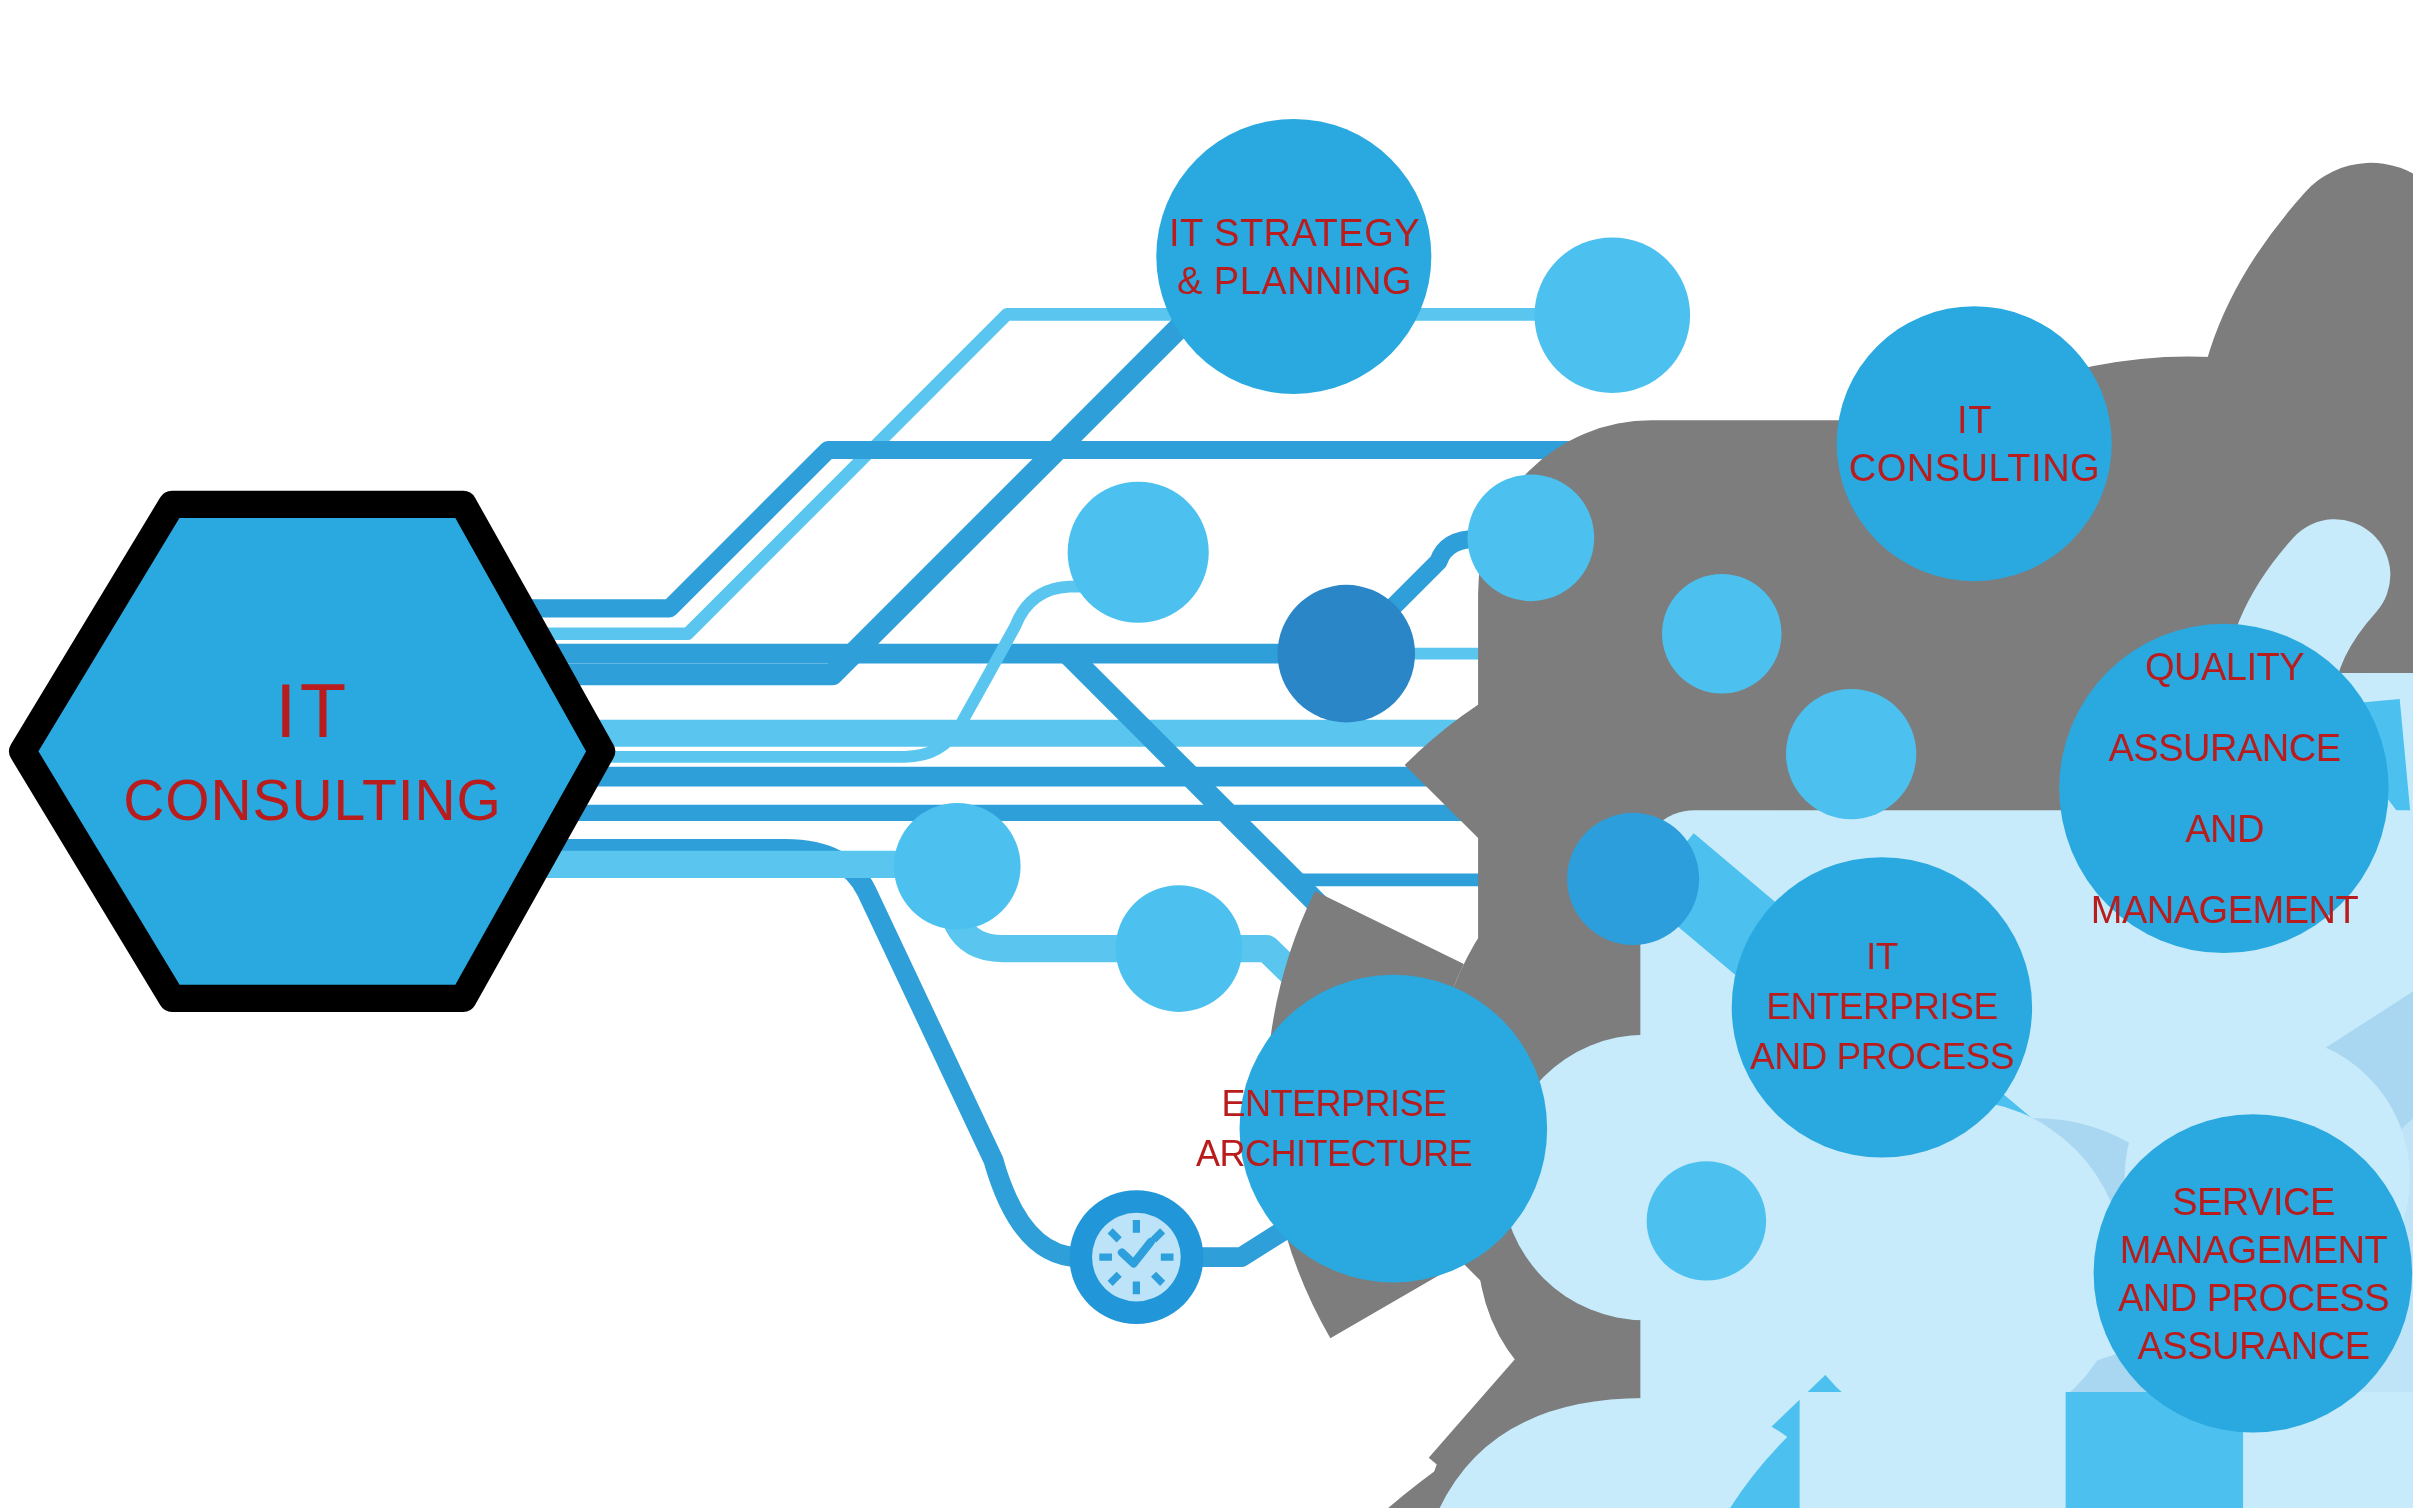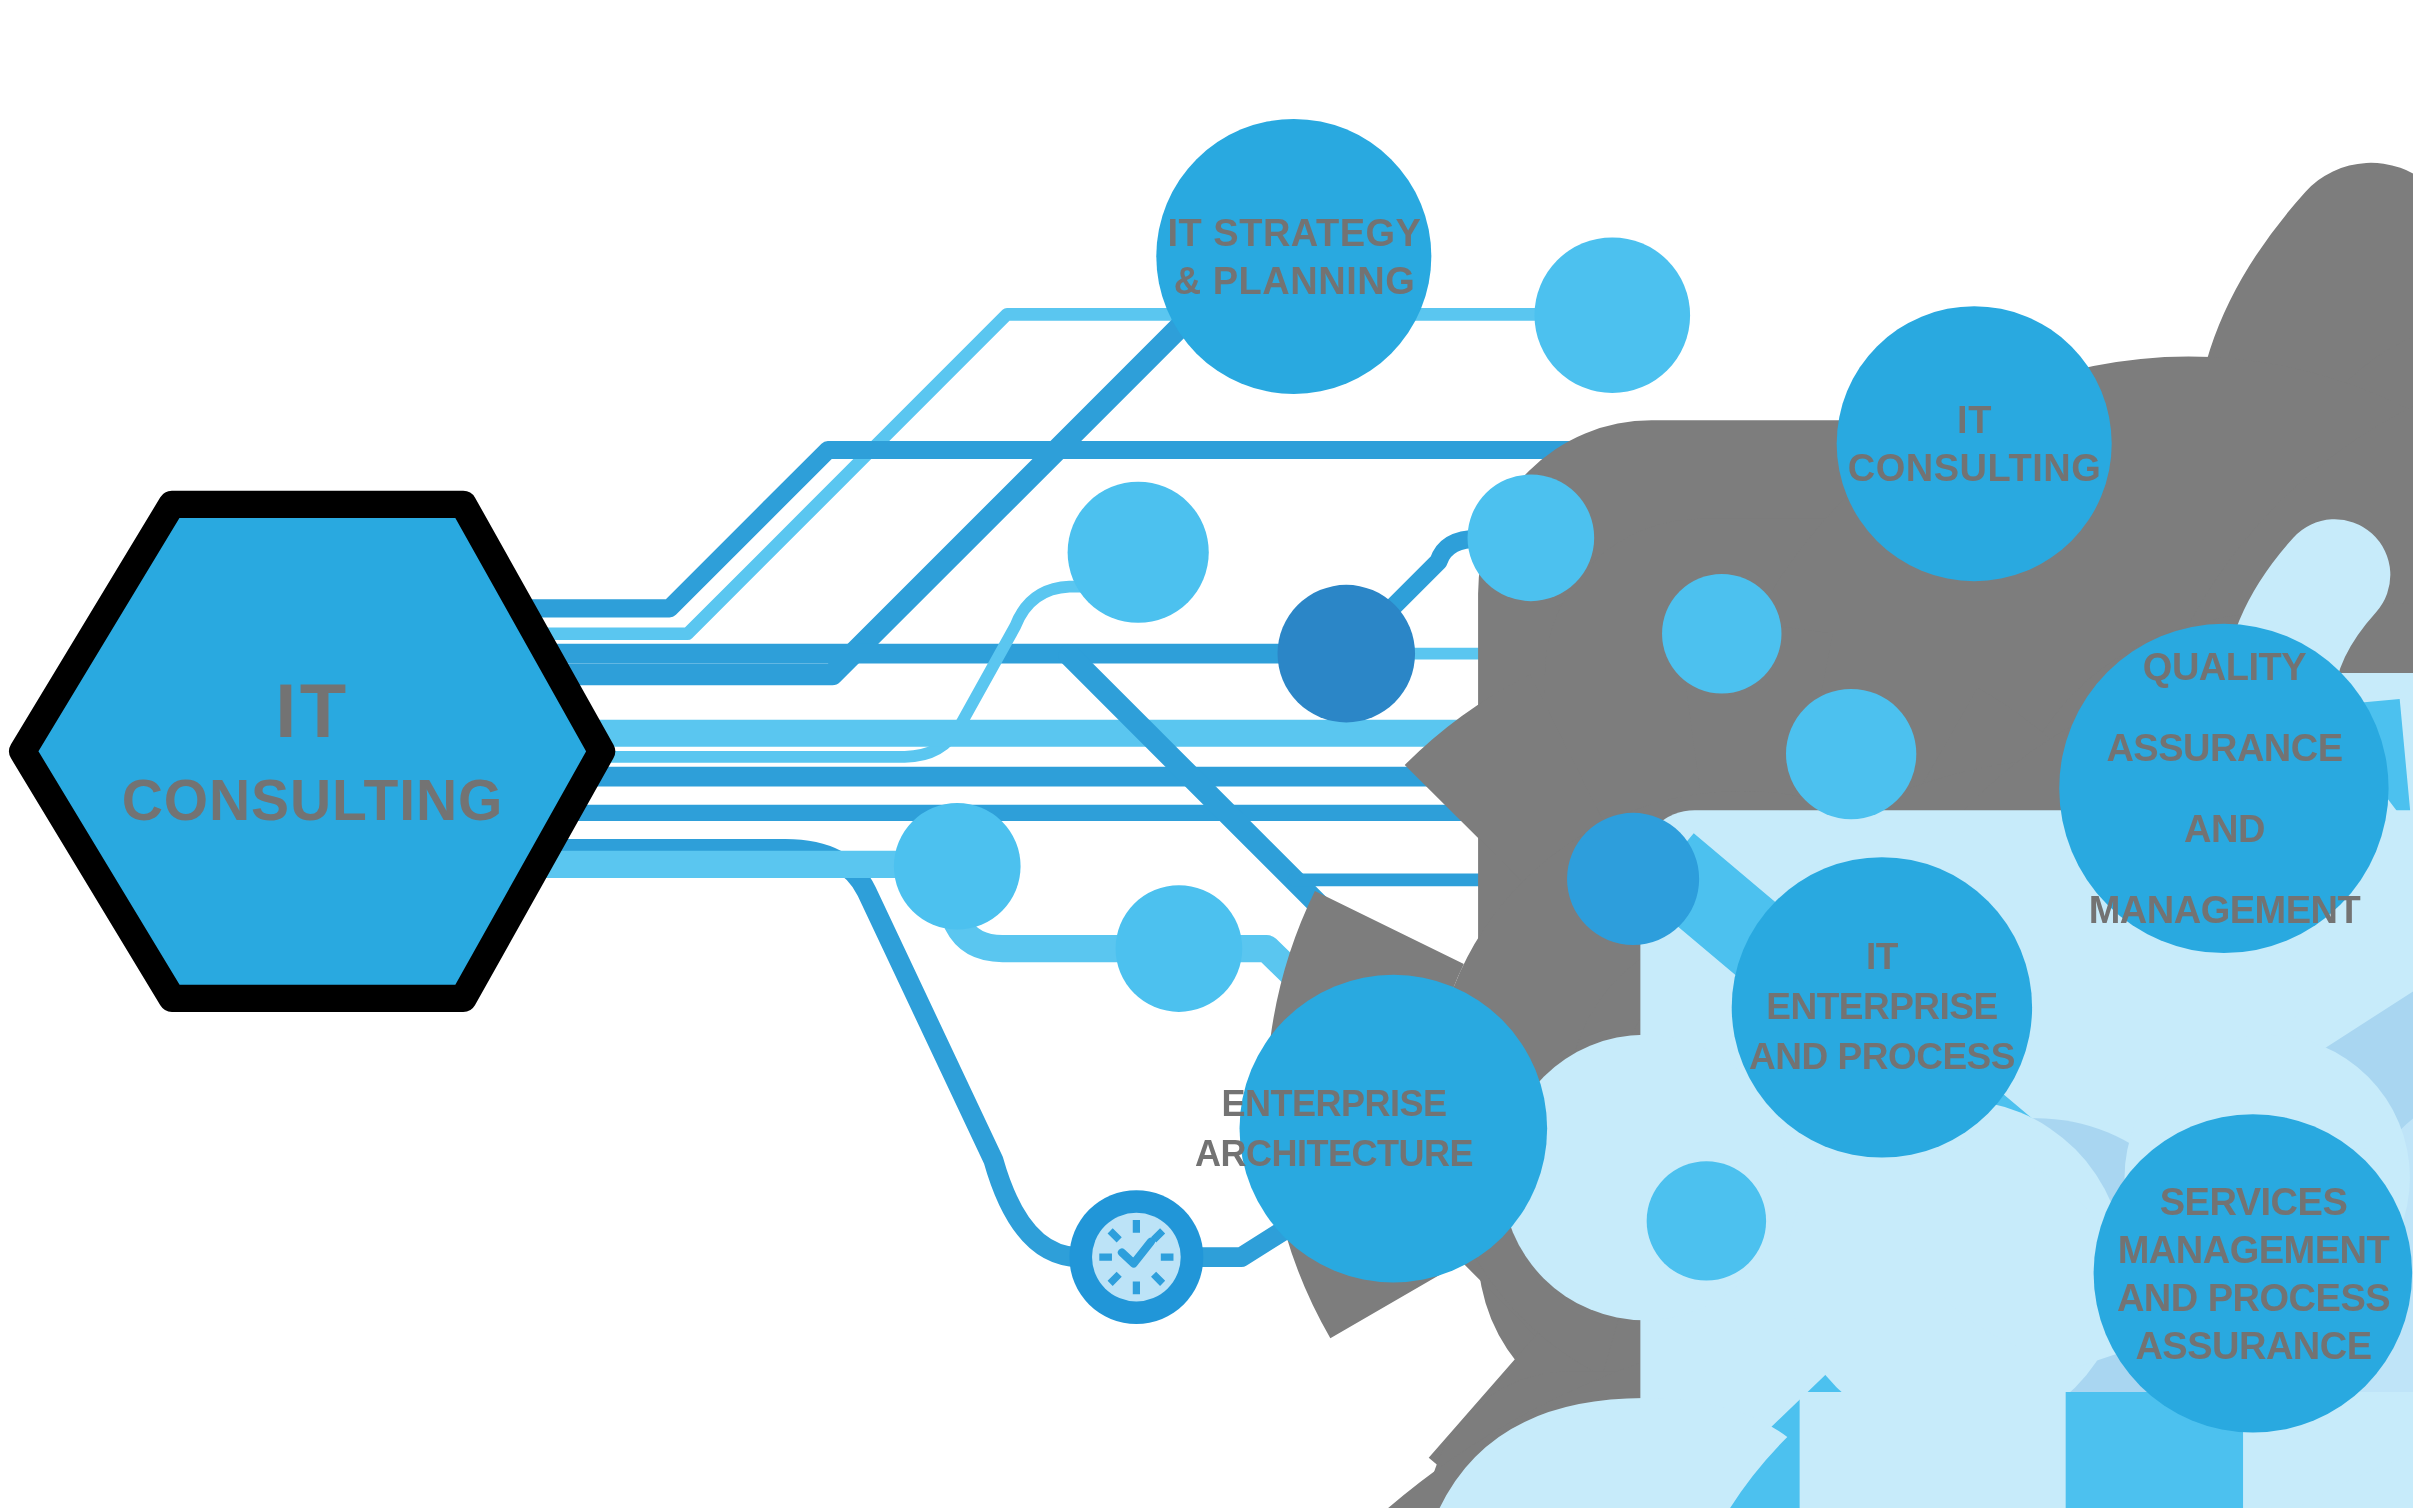--- a/index.html
+++ b/index.html
@@ -4,21 +4,21 @@
 <style>
   html,body{margin:0;padding:0;background:#fff;}
   body{width:2413px;height:1509px;position:relative;overflow:hidden;
        font-family:"Liberation Sans","DejaVu Sans",sans-serif;}
   #stage{position:absolute;inset:0;width:2413px;height:1509px;}
   svg.art{position:absolute;left:0;top:0;}
   .ln{fill:none;stroke-linecap:round;stroke-linejoin:round;}
   .dk{stroke:#2E9FD9;}
   .lt{stroke:#5AC6F0;}
   .label{position:absolute;display:flex;flex-direction:column;align-items:center;
-         justify-content:center;text-align:center;color:#737373;font-weight:bold;
+         justify-content:center;text-align:center;color:#b91c1c;font-weight:normal;
          pointer-events:none;}
   .label div{white-space:nowrap;}
   .node-label{letter-spacing:0.5px;}
   .hex-label .l1{font-size:76px;letter-spacing:3.6px;line-height:1.0;margin-bottom:23.5px;}
   .hex-label .l2{font-size:57px;letter-spacing:0.9px;line-height:1.0;}
   .fs42{font-size:38px;line-height:48px;}
   .fs41{font-size:37px;line-height:50px;}
   .fs40{font-size:36px;line-height:50px;}
 </style>
 </head>
@@ -410,19 +410,19 @@
   <div>ENTERPRISE</div>
   <div>AND PROCESS</div>
 </div>
 
 <div class="label node-label fs40" style="left:1180px;top:975px;width:308px;height:308px;letter-spacing:-0.5px;">
   <div>ENTERPRISE</div>
   <div>ARCHITECTURE</div>
 </div>
 
 <div class="label node-label fs42" style="left:2094px;top:1114px;width:319px;height:319px;letter-spacing:-0.5px;">
-  <div>SERVICES</div>
+  <div>SERVICE</div>
   <div>MANAGEMENT</div>
   <div>AND PROCESS</div>
   <div>ASSURANCE</div>
 </div>
 </div>
 
 
 </body></html>

